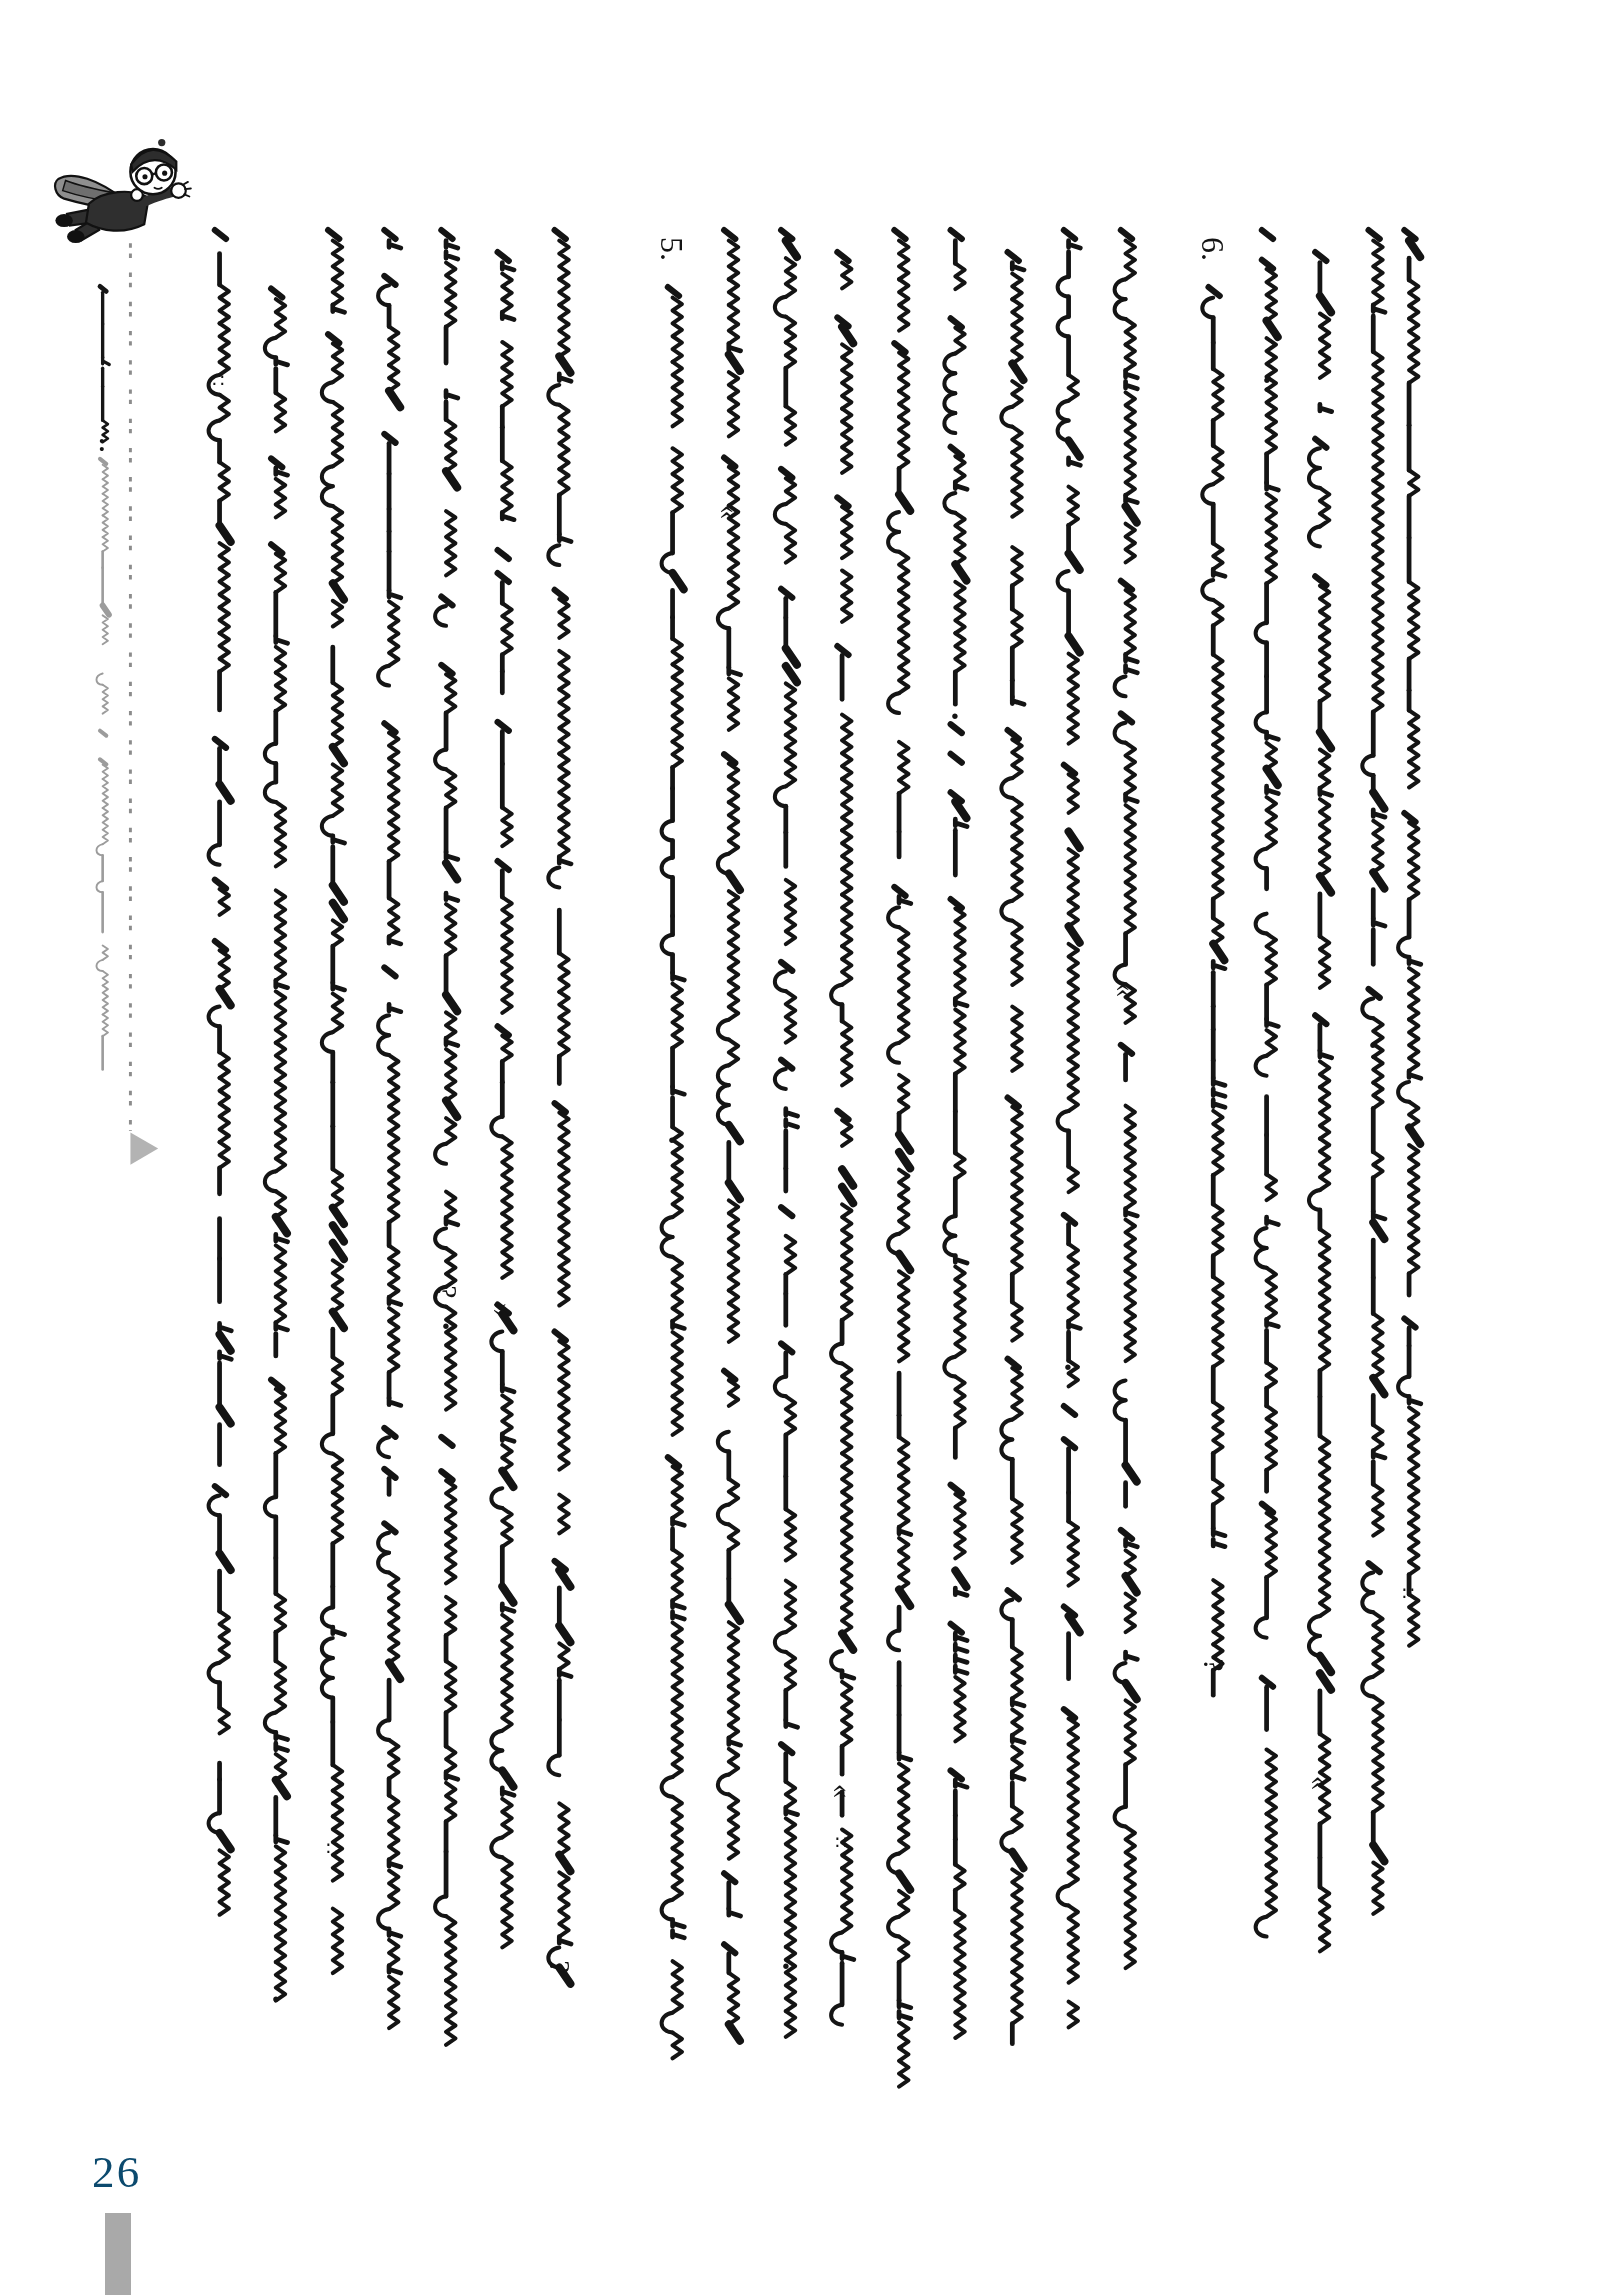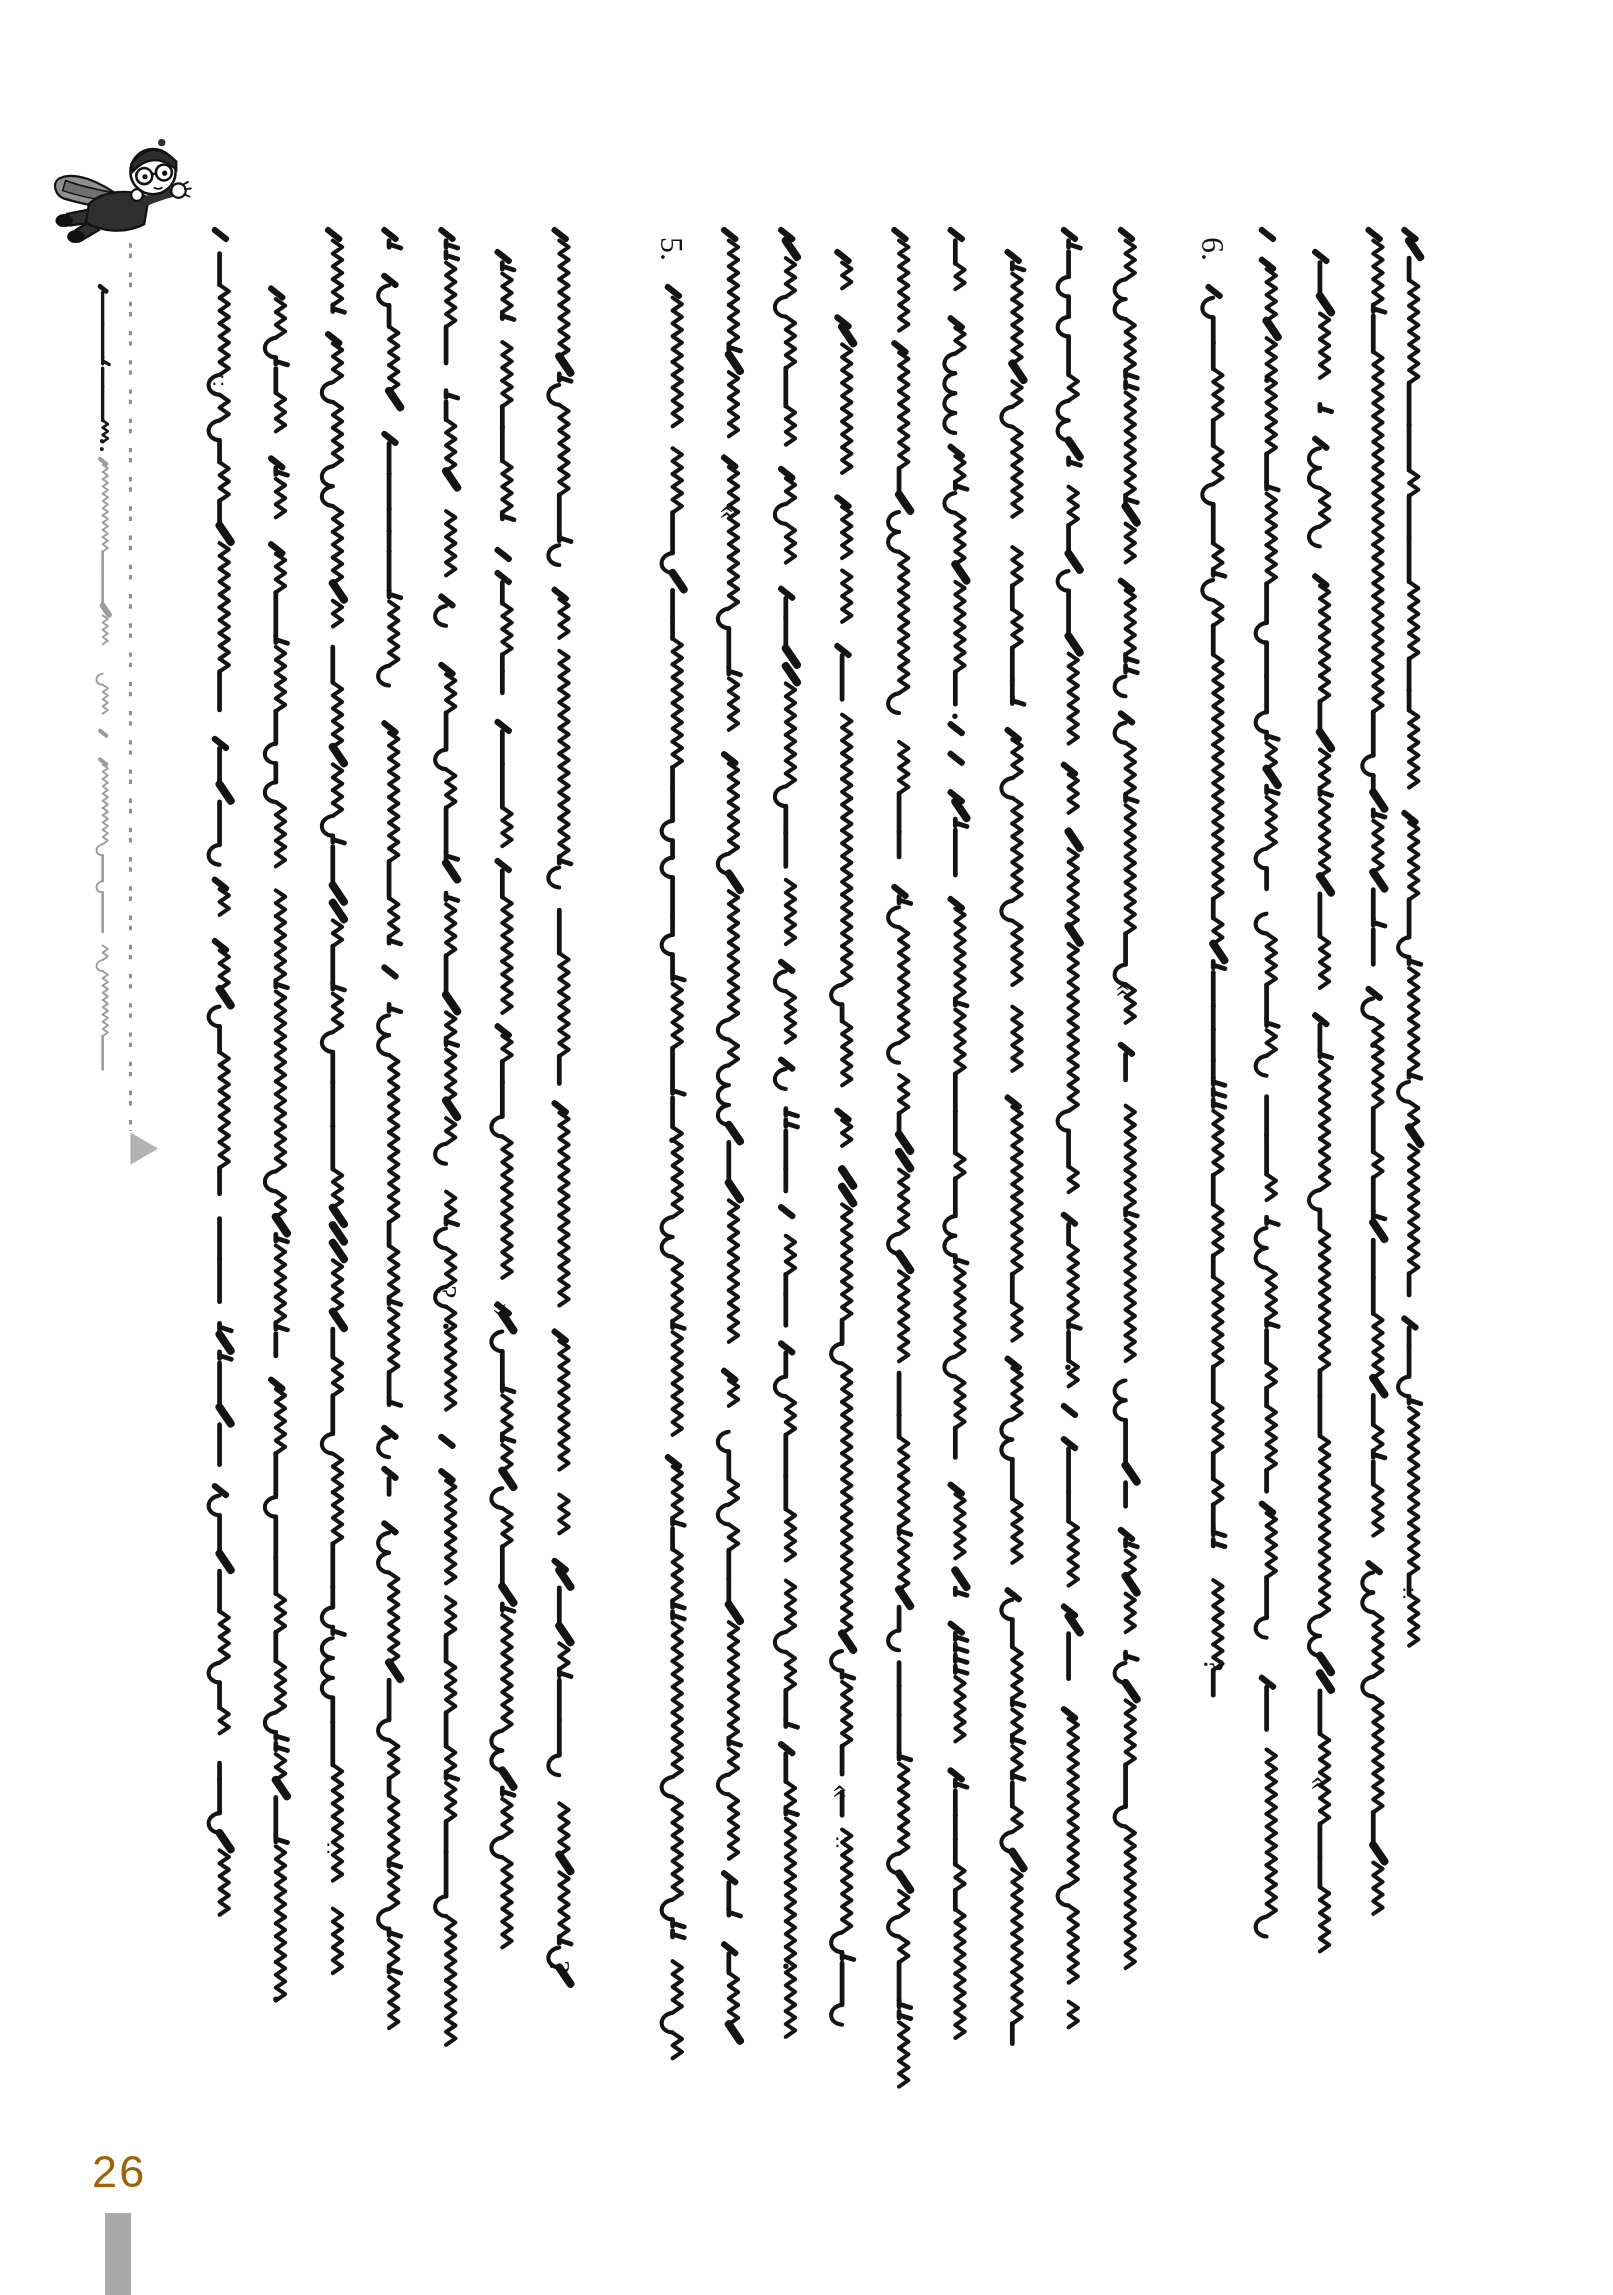--- a/index.html
+++ b/index.html
@@ -20,22 +20,22 @@
     color:#141414;
     line-height:1;
     white-space:nowrap;
   }
   .mark.rot{transform:translate(-50%,-50%) rotate(90deg);}
   .mark.header-num{font-size:32px;}
   .mark.dots{font-family:"DejaVu Sans", sans-serif;font-size:19px;letter-spacing:1.5px;}
   .mark.smalldot{font-size:34px;font-weight:bold;}
   .pagenum{
     position:absolute;left:92px;top:2146px;
-    font-family:Liberation Sans, sans-serif;
-    font-size:45px;color:#a16207;letter-spacing:2.2px;
+    font-family:Liberation Serif, serif;
+    font-size:45px;color:#0c4a6e;letter-spacing:2.2px;
   }
   .footer-tab{
     position:absolute;left:105px;top:2213px;
     width:26px;height:83px;background:#a9a9a9;
   }
   .mascot-svg{position:absolute;left:51px;top:128px;}
   .margin-colon{
     position:absolute;
     transform:translate(-50%,-50%);
     font-family:"Liberation Serif", serif;

